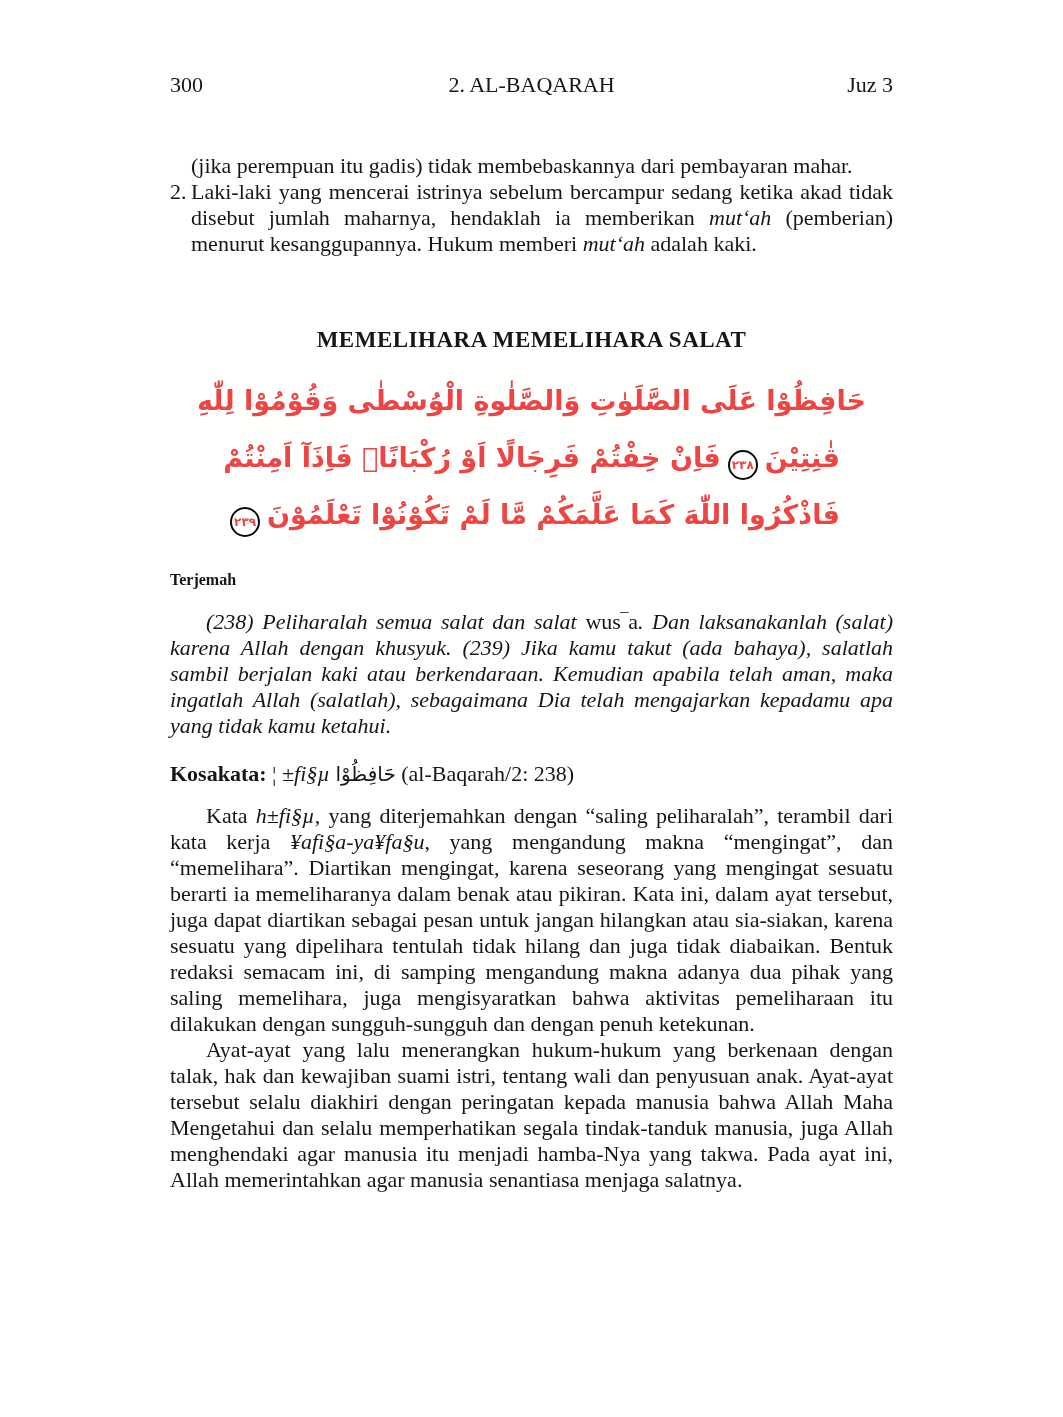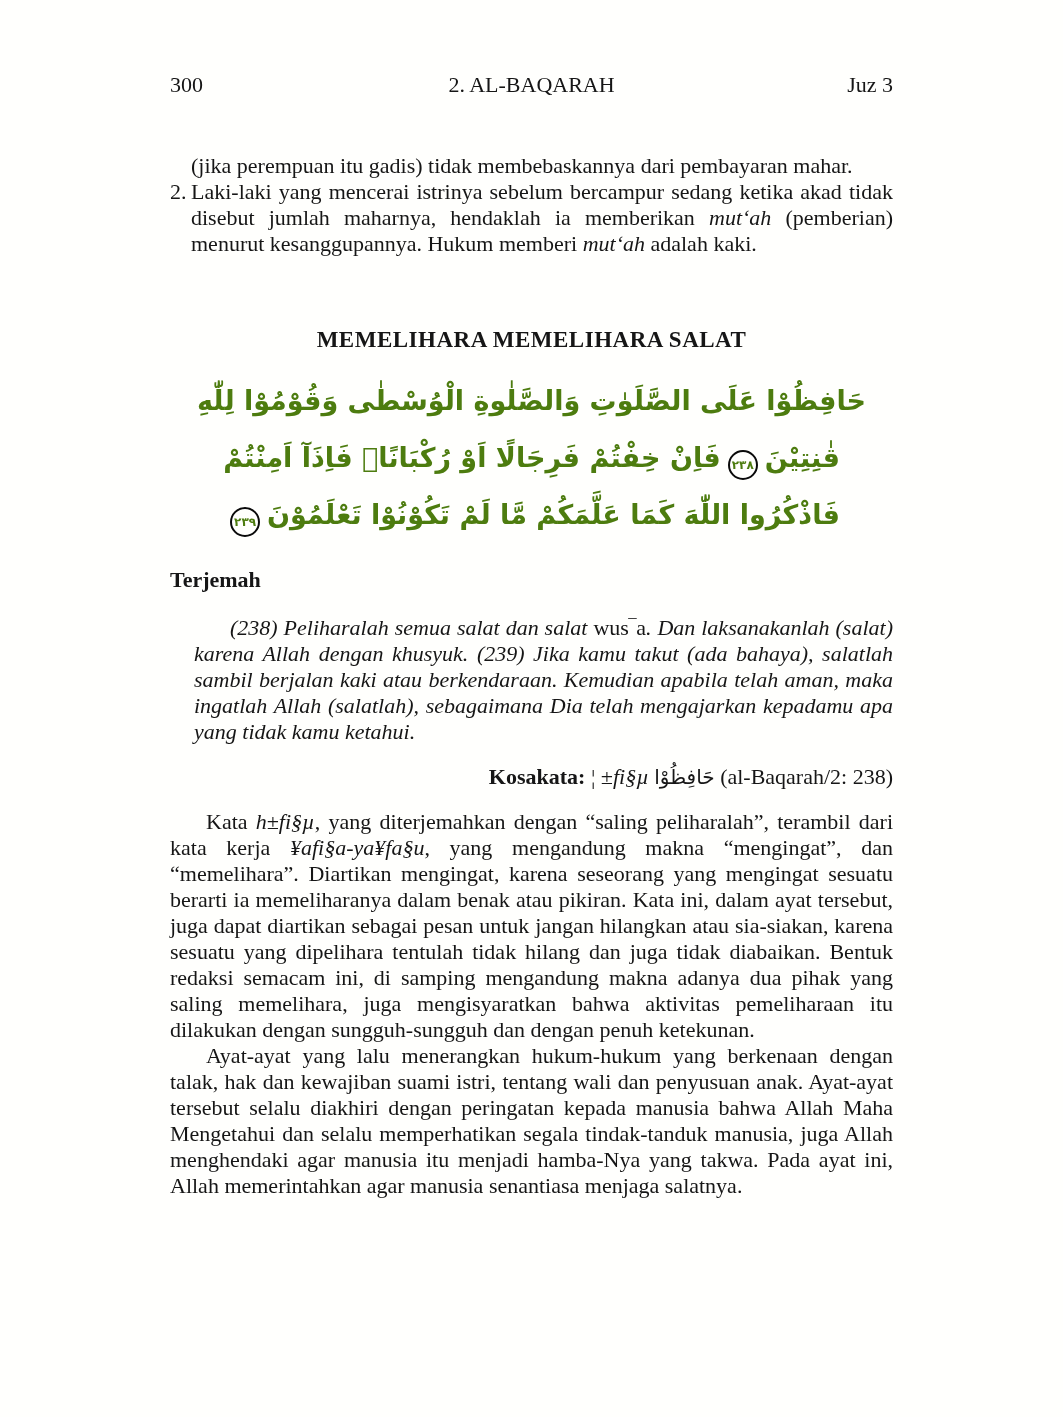--- a/index.html
+++ b/index.html
@@ -71,51 +71,51 @@
 
   
   .arabic-block {
     margin-top: 14px;
     direction: rtl;
     text-align: center;
     font-family: "DejaVu Sans", sans-serif;
     font-weight: bold;
     font-size: 27px;
     line-height: 57px;
-    color: #4d7c0f;
+    color: #ef4444;
   }
   .ayah-marker {
     display: inline-flex;
     align-items: center;
     justify-content: center;
     width: 26px;
     height: 26px;
     border: 2px solid #0a0a0a;
     border-radius: 50%;
     font-size: 12px;
     font-weight: bold;
     line-height: 1;
     margin: 0 7px;
     vertical-align: -2px;
   }
 
   
   .sub-heading {
     margin-top: 24px;
     font-weight: bold;
-    font-size: 22px;
+    font-size: 16px;
   }
-  .terjemah-body { font-style: italic; margin-left: 24px; }
+  .terjemah-body { font-style: italic; }
   .terjemah-body .upright { font-style: normal; }
 
   
   .kosakata-line {
-    margin-top: 12px;
-    line-height: 40px;
-    text-align: right;
+    margin-top: 18px;
+    line-height: 34px;
+    text-align: left;
   }
   .kosakata-label { font-weight: bold; }
   .inline-arabic {
     font-family: "DejaVu Sans", sans-serif;
     font-size: 20px;
     direction: rtl;
     unicode-bidi: isolate;
   }
 
   .body-para { margin-top: 12px; }

